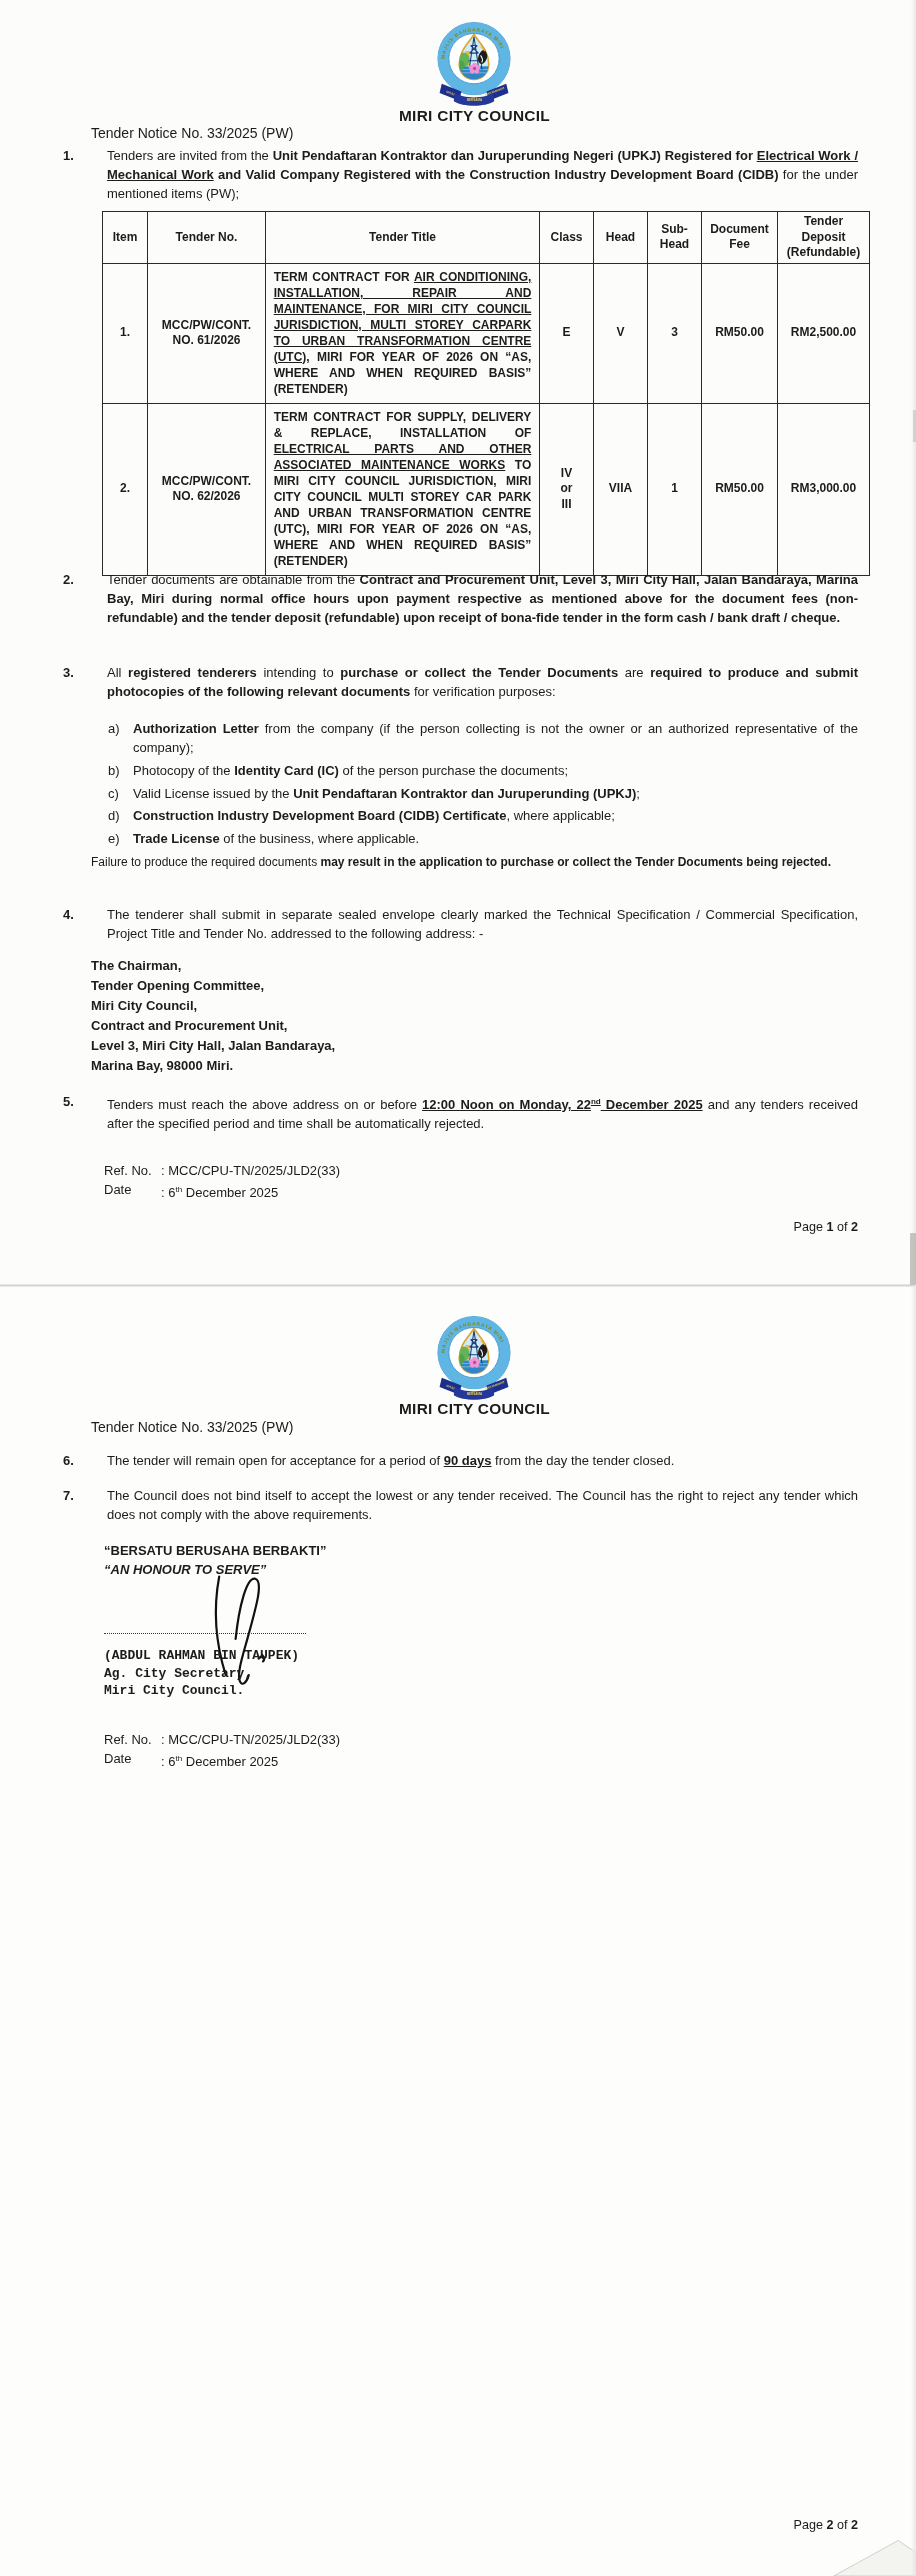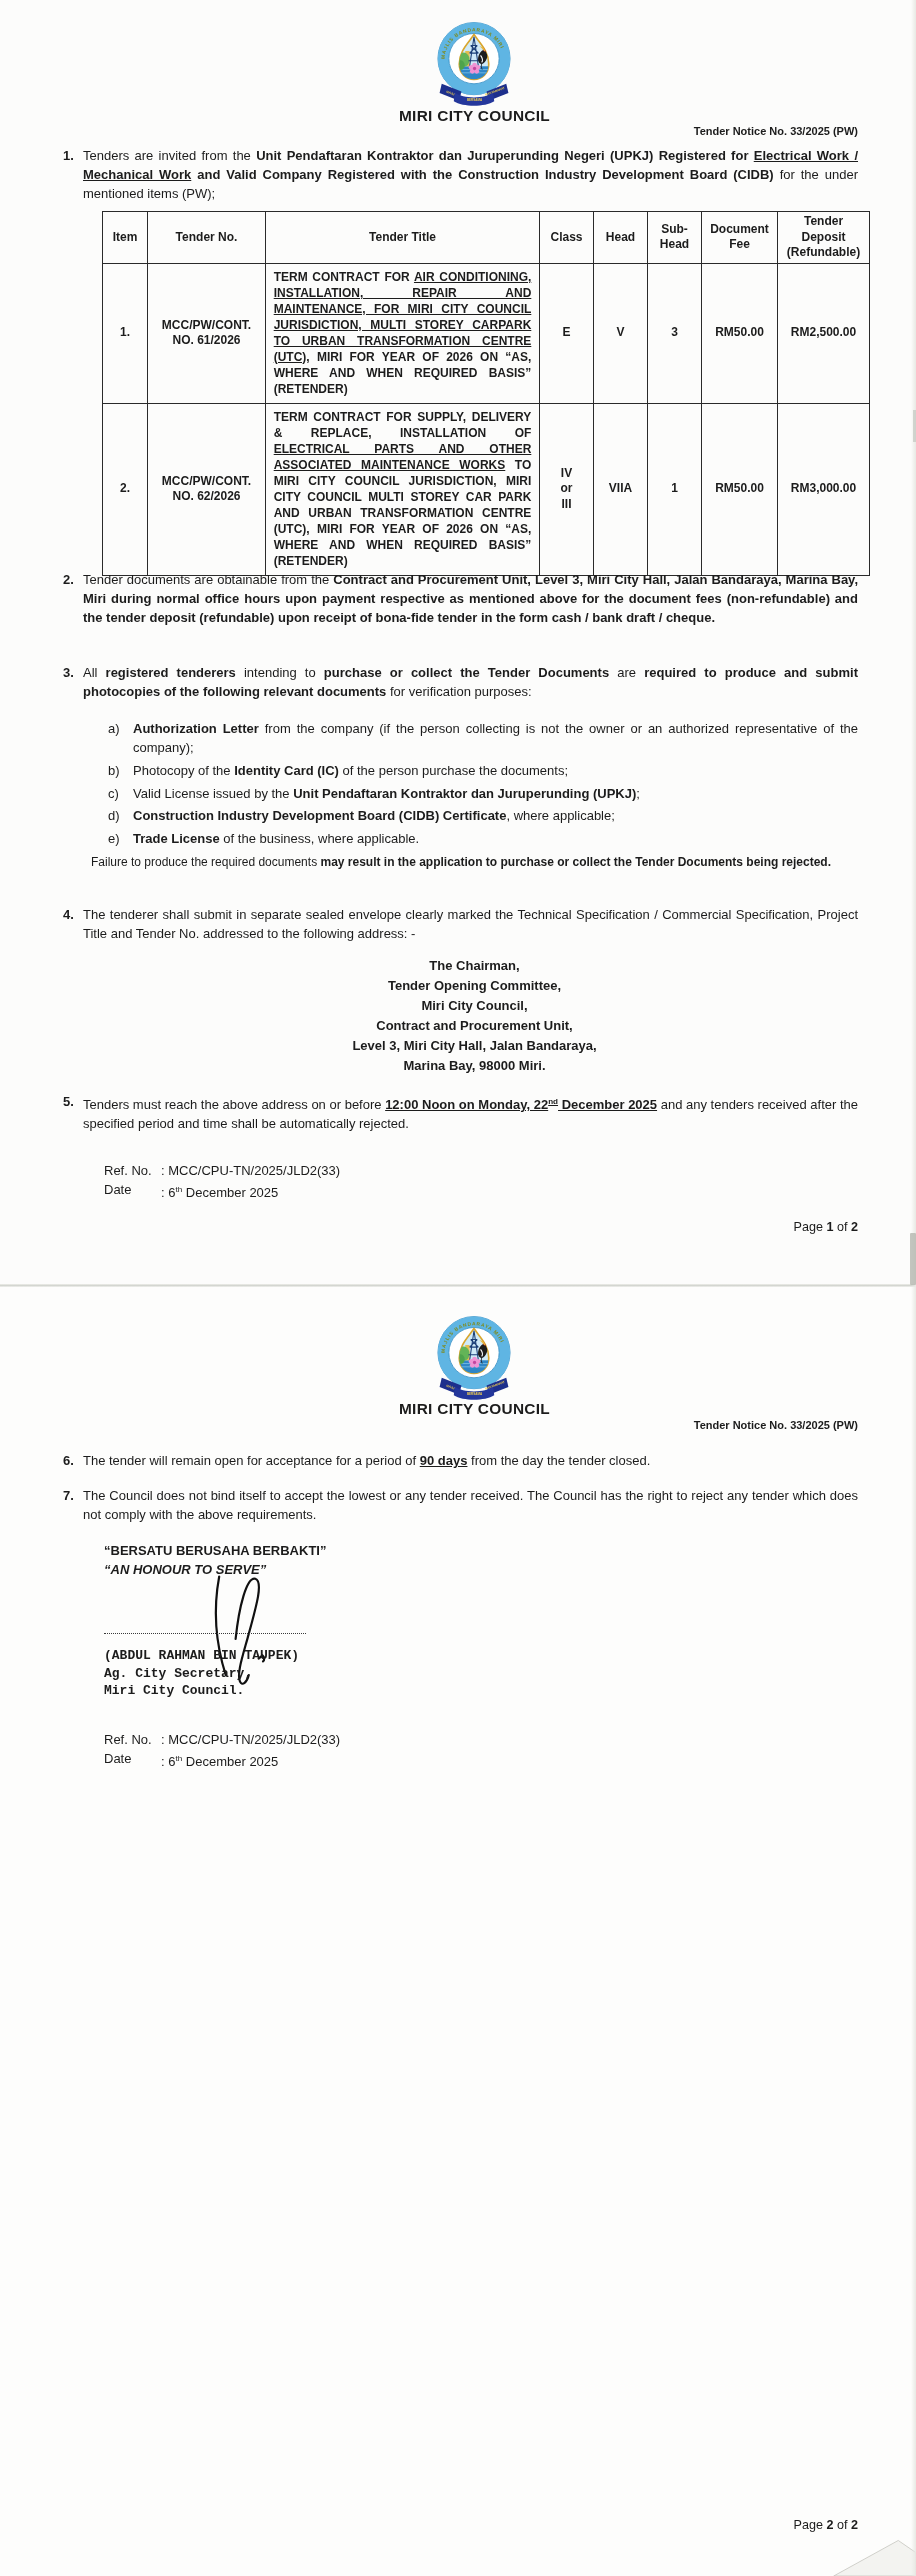--- a/index.html
+++ b/index.html
@@ -16,43 +16,43 @@
   .edge-blob-a { position:absolute; right:0; top:410px; width:3.3px; height:32px; background:#c8ccc6; opacity:.8; }
   .edge-blob-b { position:absolute; right:0; top:1233px; width:6px; height:52px; background:#b4b7af; opacity:.8; border-radius:1.1px; }
 
   .b { font-weight:700; }
   .u { text-decoration:underline; }
   sup { font-size:62%; vertical-align:super; }
 
   .logo-wrap { position:absolute; left:433px; width:82px; height:88px; }
   .h-council { position:absolute; left:91px; width:767px; text-align:center;
                font-size:15.4px; font-weight:700; letter-spacing:0.3px; }
-  .h-notice  { position:absolute; left:91px; width:767px; text-align:right;
-               font-size:11px; font-weight:700; }
+  .h-notice  { position:absolute; left:91px; width:767px; text-align:left;
+               font-size:14px; font-weight:400; }
 
   .para { position:absolute; left:63px; width:795px; font-size:13px; line-height:19px; }
   .para .num  { position:absolute; left:0; top:0; font-weight:700; }
-  .para .ptxt { margin-left:20px; text-align:justify; }
+  .para .ptxt { margin-left:44px; text-align:justify; }
 
   .tender-table { position:absolute; left:102px; top:211px; width:768px;
                   border-collapse:collapse; table-layout:fixed;
                   font-size:12px; font-weight:700; }
   .tender-table th, .tender-table td {
       border:1.1px solid #2a2a2a; vertical-align:middle; text-align:center;
       padding:2.2px 4.4px; line-height:15.4px; white-space:pre-line; }
   .tender-table .title-cell { text-align:justify; white-space:normal; line-height:16px; padding:5.5px 7.7px; }
   .tr-head { height:47px; } .tr-r1 { height:126px; } .tr-r2 { height:170px; }
 
   .listblock { position:absolute; left:108px; top:719px; width:750px; font-size:13px; line-height:19px; }
   .lrow { display:flex; margin-bottom:3.8px; }
   .llabel { width:25px; flex:none; }
   .ltxt { flex:1; text-align:justify; }
 
   .plain-para { position:absolute; left:91px; width:767px; font-size:12px; line-height:19px; text-align:justify; }
-  .address { position:absolute; left:91px; width:767px; text-align:center;
+  .address { position:absolute; left:91px; width:767px; text-align:left;
              font-size:13px; font-weight:700; line-height:20px; }
 
   .refblock { position:absolute; left:104px; font-size:13px; line-height:19px; }
   .refrow { display:flex; }
   .reflabel { width:57px; flex:none; }
 
   .pagenum { position:absolute; right:58px; font-size:12.6px; }
 
   .motto { position:absolute; left:104px; font-size:13px; line-height:18.7px; }
   .motto .m2 { font-style:italic; }

